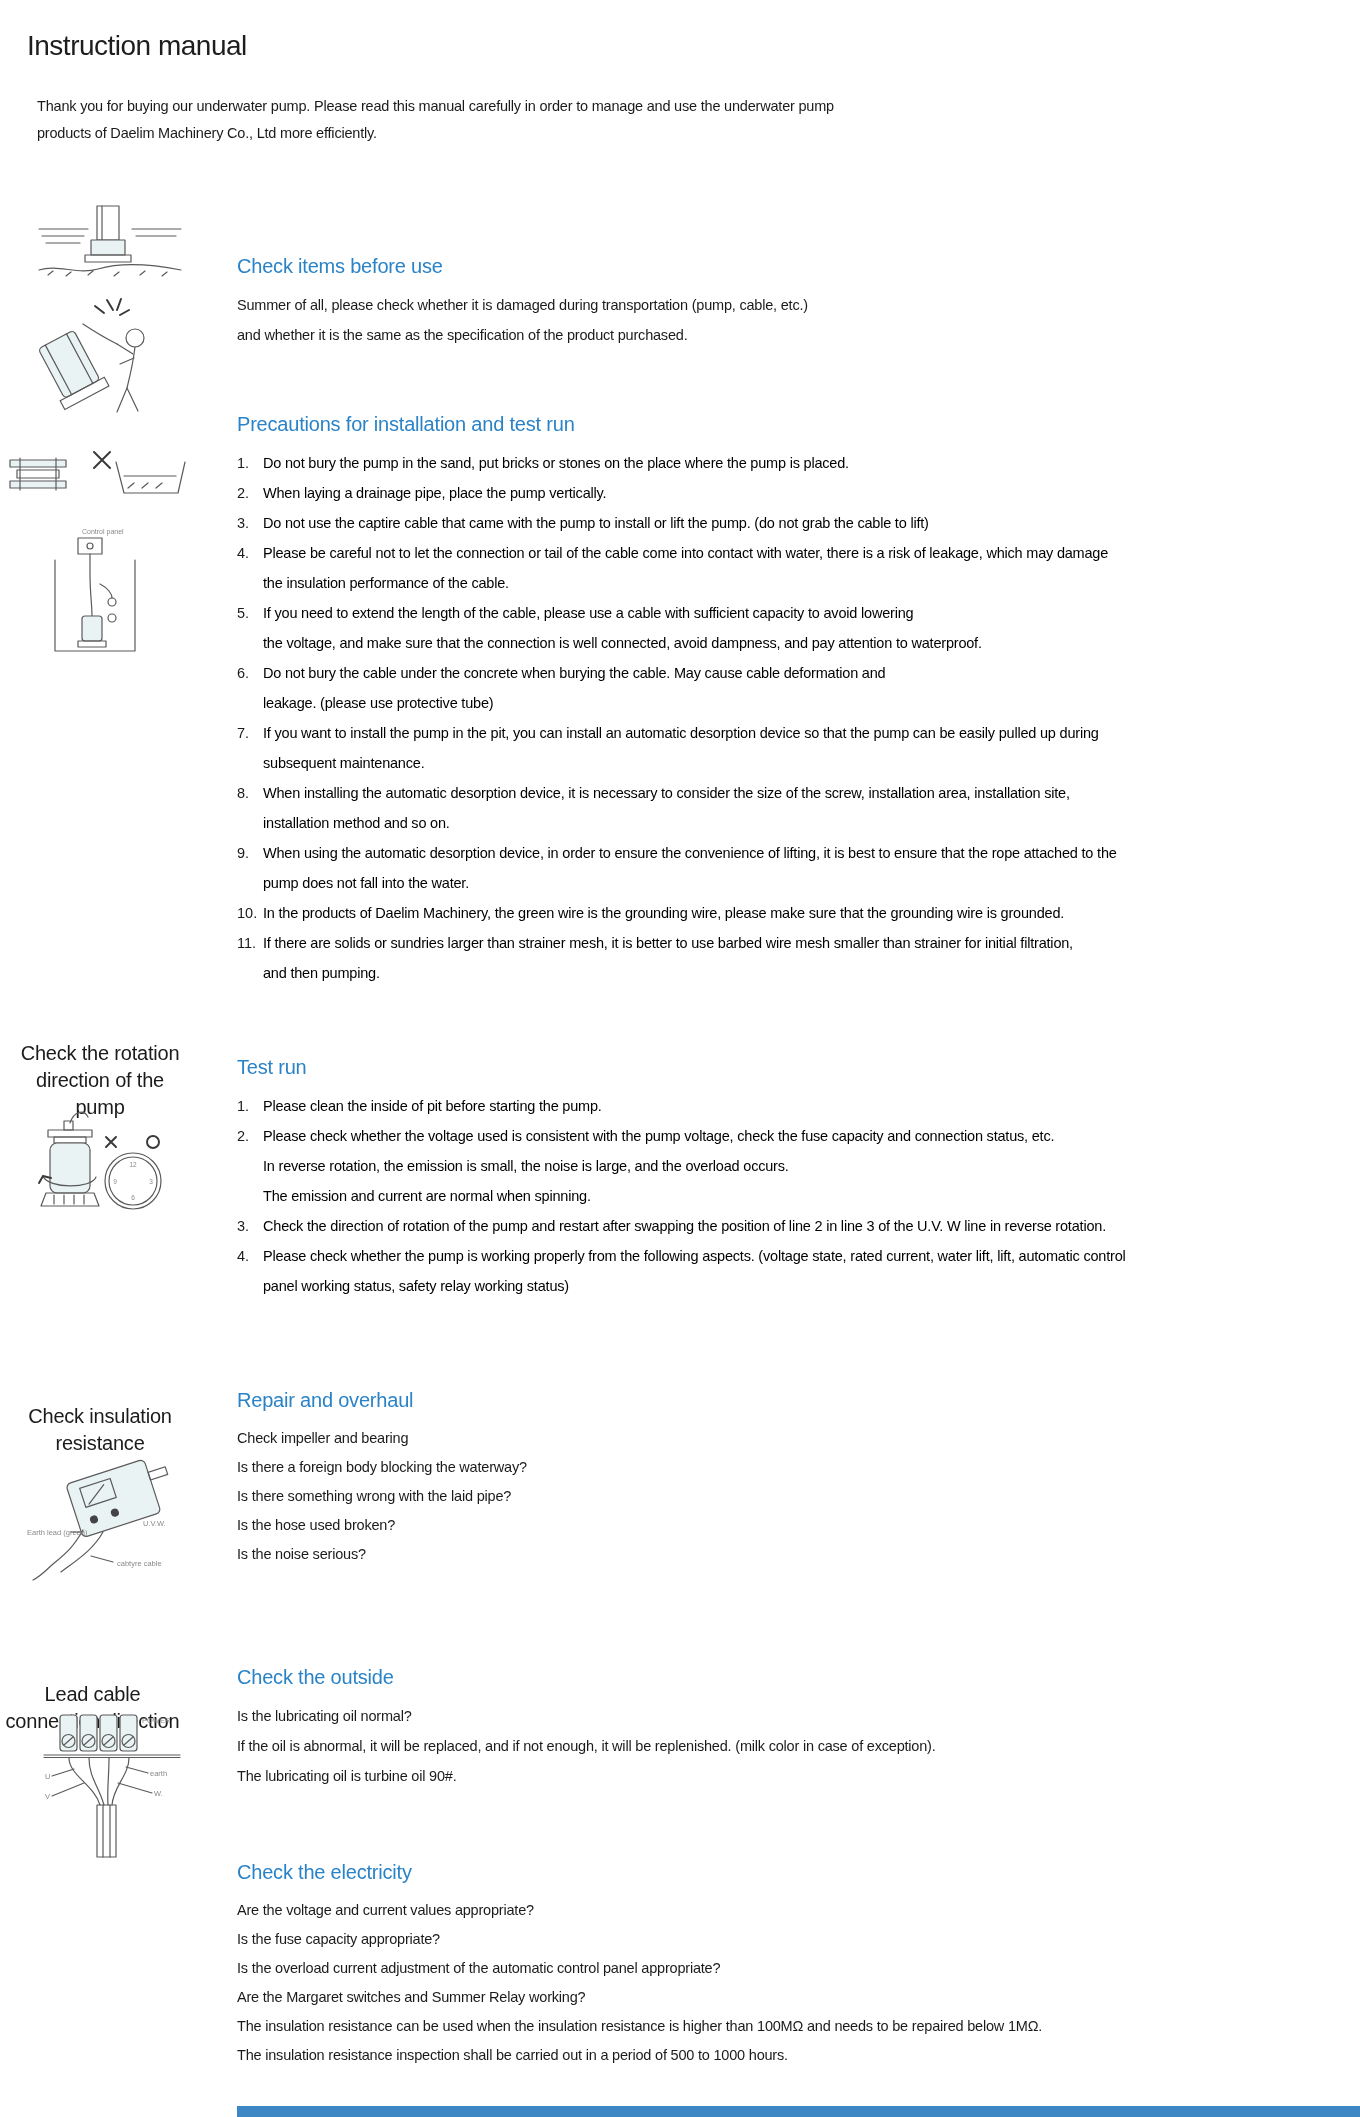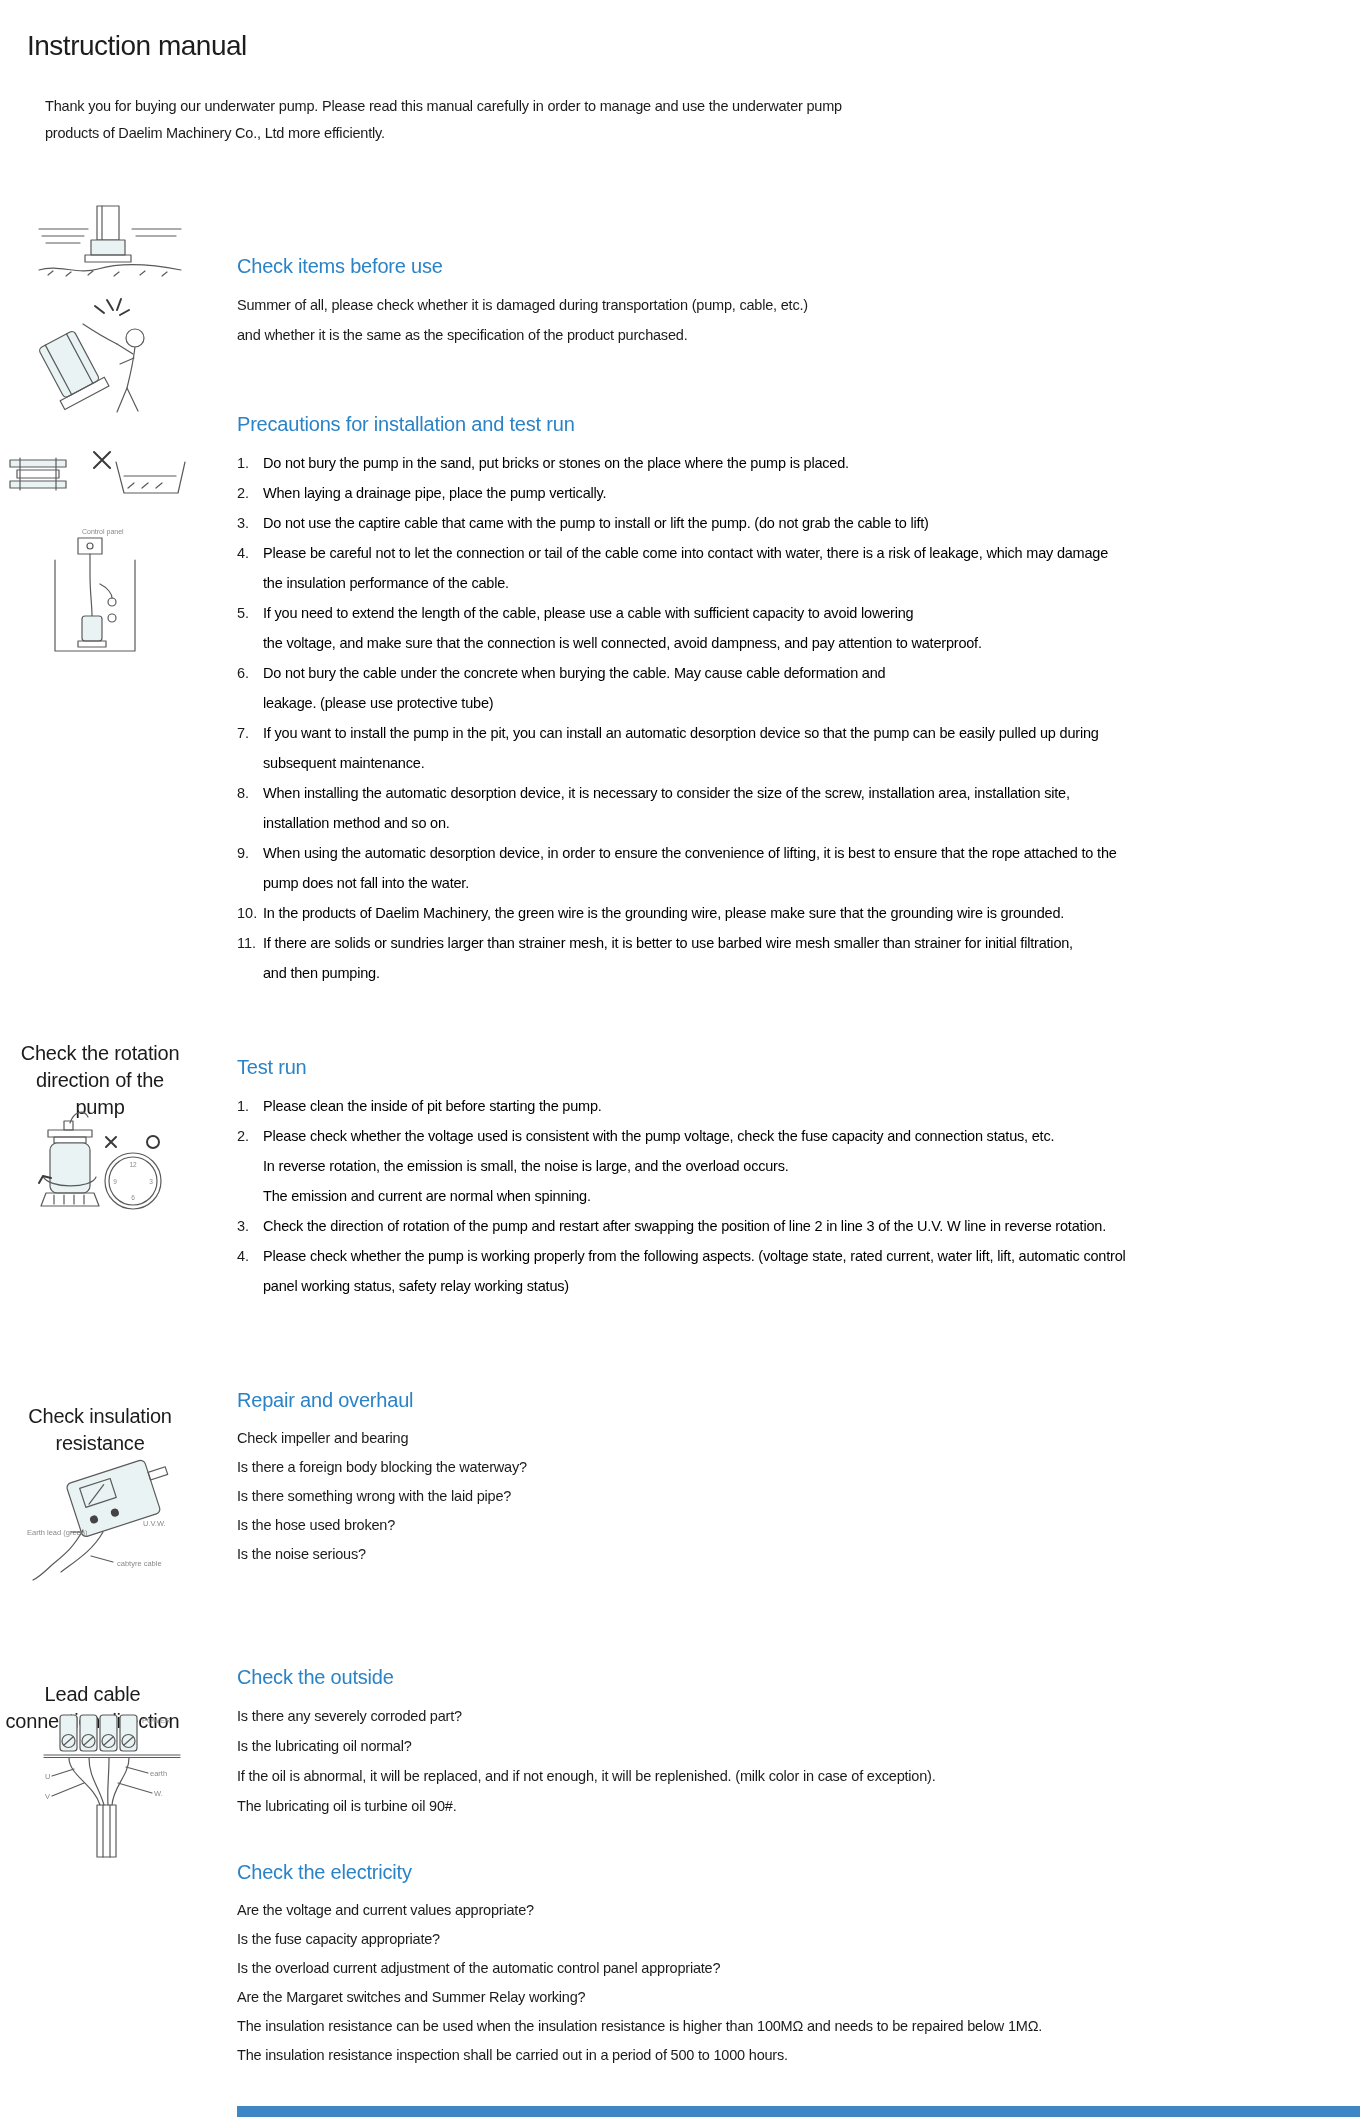--- a/index.html
+++ b/index.html
@@ -6,21 +6,21 @@
   .page {
     position:relative; width:1360px; height:2117px; background:#ffffff;
     font-family:"Liberation Sans","DejaVu Sans",sans-serif; color:#1c1c1c;
     overflow:hidden;
   }
   .title {
     position:absolute; left:27px; top:30px; font-size:28px; font-weight:500;
     letter-spacing:-0.5px; color:#1d1d1d; margin:0;
   }
   .intro {
-    position:absolute; left:45px; top:93px; width:1080px;
+    position:absolute; left:37px; top:93px; width:1080px;
     font-size:14.5px; line-height:27px; color:#1b1b1b; letter-spacing:-0.2px;
   }
   .section { position:absolute; left:237px; width:1120px; }
   .sec-h {
     font-size:20px; line-height:28px; color:#2a83c7; font-weight:400;
     letter-spacing:-0.2px; margin:0 0 10px 0;
   }
   .pline { font-size:14.5px; line-height:30px; letter-spacing:-0.2px; color:#1b1b1b; }
   .pline29 { line-height:29px; }
   .li { display:flex; }
@@ -322,21 +322,20 @@
     <h2 class="sec-h">Repair and overhaul</h2>
     <div class="pline pline29">Check impeller and bearing</div>
     <div class="pline pline29">Is there a foreign body blocking the waterway?</div>
     <div class="pline pline29">Is there something wrong with the laid pipe?</div>
     <div class="pline pline29">Is the hose used broken?</div>
     <div class="pline pline29">Is the noise serious?</div>
   </div>
 
   <div class="section" style="top:1663px;">
     <h2 class="sec-h">Check the outside</h2>
-    <div class="pline">Is there any severely corroded part?</div>
     <div class="pline">Is the lubricating oil normal?</div>
     <div class="pline">If the oil is abnormal, it will be replaced, and if not enough, it will be replenished. (milk color in case of exception).</div>
     <div class="pline">The lubricating oil is turbine oil 90#.</div>
   </div>
 
   <div class="section" style="top:1858px;">
     <h2 class="sec-h">Check the electricity</h2>
     <div class="pline pline29">Are the voltage and current values appropriate?</div>
     <div class="pline pline29">Is the fuse capacity appropriate?</div>
     <div class="pline pline29">Is the overload current adjustment of the automatic control panel appropriate?</div>

